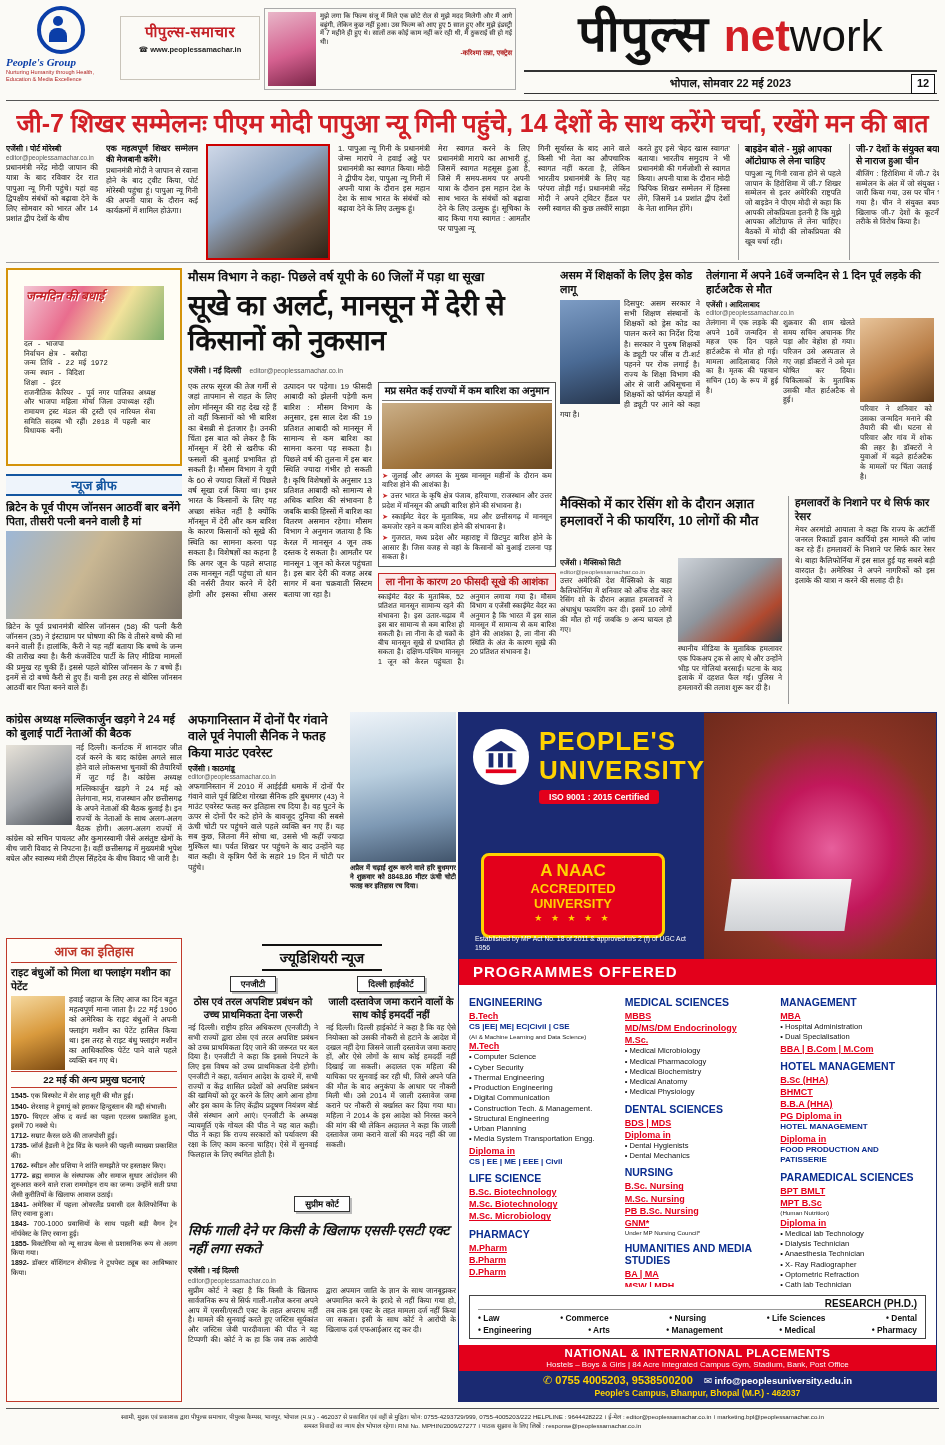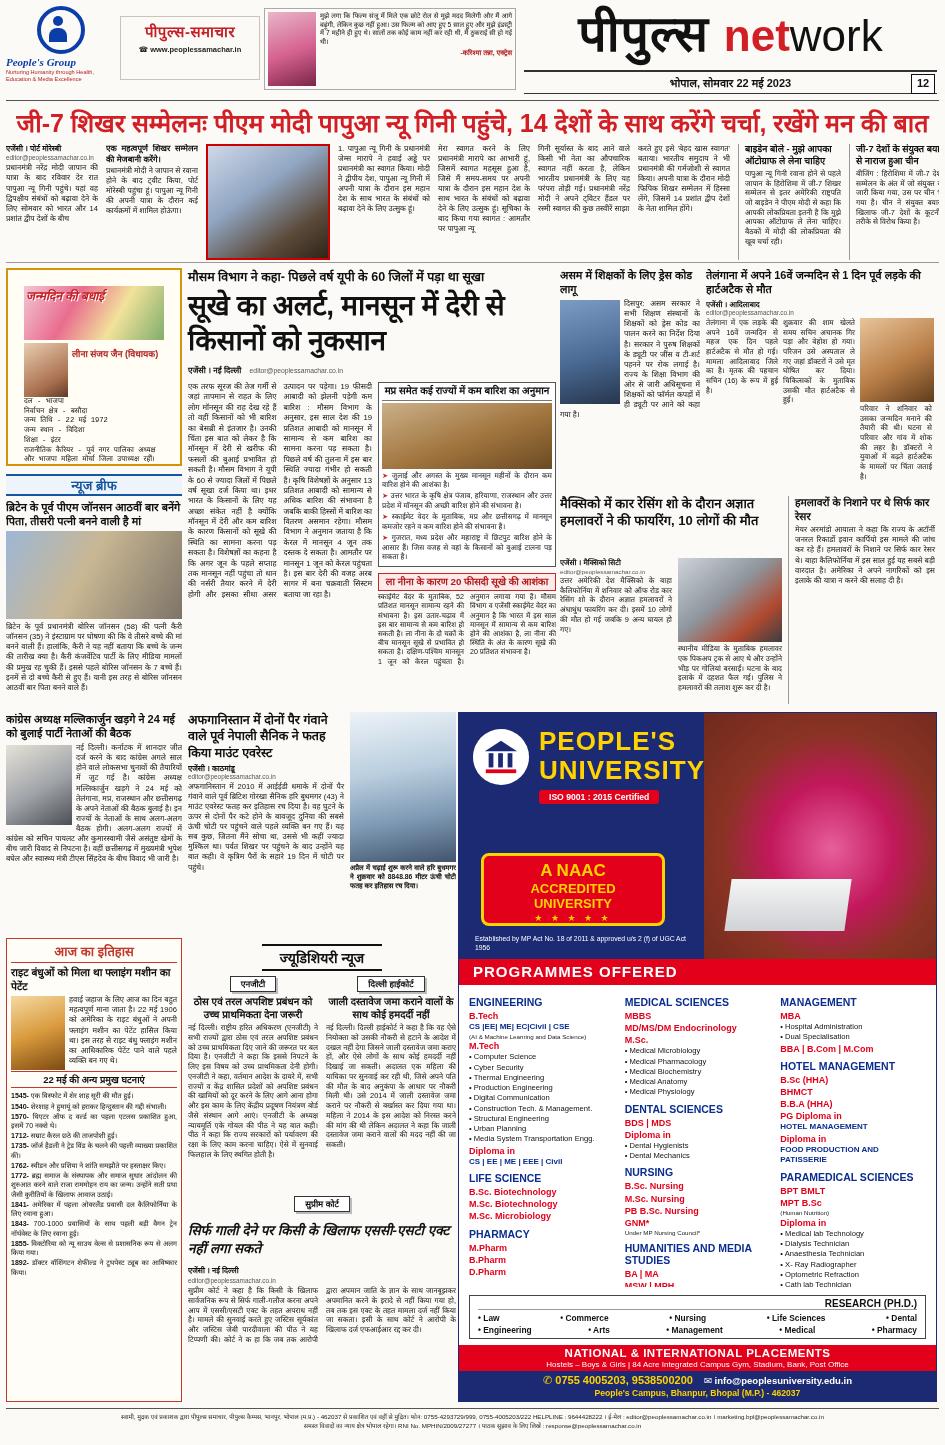--- a/index.html
+++ b/index.html
@@ -131,34 +131,34 @@
   .sc-bd{column-count:2;column-gap:8px;font-size:7.4px;line-height:1.32;text-align:justify;height:128px;overflow:hidden;}
   
   .ad{left:458px;top:712px;width:479px;height:690px;display:flex;flex-direction:column;border:1px solid #1b2a72;background:#fff;}
   .ad-top{position:relative;height:246px;background:#1b2a72;flex:none;overflow:hidden;}
   .ad-logo{position:absolute;left:14px;top:16px;width:56px;height:56px;border-radius:50%;background:#fff;
            display:flex;align-items:center;justify-content:center;}
   .ad-name{position:absolute;left:80px;top:14px;}
   .ad-name .n1{color:#ffd200;font-weight:900;font-size:26px;letter-spacing:1px;line-height:1.12;}
   .iso{display:inline-block;background:#e3001b;color:#fff;font-weight:bold;font-size:8.6px;padding:2px 10px;border-radius:3px;margin-top:5px;}
   .naac{position:absolute;left:22px;top:140px;width:170px;background:#e3001b;border:3px solid #ffd200;border-radius:8px;
-        text-align:center;color:#ffd200;padding:5px 4px 0;}
+        text-align:center;color:#ffd200;padding:5px 4px 12px;}
   .naac .l1{font-weight:900;font-size:17px;}
   .naac .l2{font-weight:900;font-size:13px;}
   .naac .st{color:#ffd200;font-size:9px;letter-spacing:3px;margin-top:2px;}
   .estab{position:absolute;left:16px;bottom:6px;width:220px;color:#fff;font-size:6.8px;line-height:1.3;}
   .ad-girl{position:absolute;right:0;top:0;width:232px;height:246px;
            background:radial-gradient(ellipse at 55% 55%,#e75f9c 0%,#c2185b 34%,#8a3324 60%,#6e2a1c 100%);}
   .ad-girl::after{content:"";position:absolute;left:24px;bottom:28px;width:120px;height:52px;background:linear-gradient(#f5f5f5,#cfd2d6);transform:skewX(-8deg);}
   .ad-bar{height:26px;background:#e3001b;color:#fff;font-weight:900;font-size:15px;letter-spacing:1px;
           line-height:26px;padding-left:14px;flex:none;}
   .ad-body{flex:1;display:flex;gap:10px;padding:6px 10px;overflow:hidden;}
   .ad-col{flex:1;overflow:hidden;}
   .ad-sec-title{color:#0a2d8f;font-weight:900;font-size:10.5px;margin:5px 0 2px;}
-  .ai-h{color:#e3001b;font-weight:bold;font-size:9px;line-height:1.35;}
+  .ai-h{color:#e3001b;font-weight:bold;font-size:9px;line-height:1.35;text-decoration:underline;}
   .ai-b{color:#0a2d8f;font-weight:bold;font-size:8px;line-height:1.3;}
   .ai-tiny{font-size:6.2px;color:#222;line-height:1.25;}
   .ai-bullet{font-size:7.6px;color:#111;line-height:1.35;}
   .ad-research{flex:none;border:1.2px solid #444;margin:2px 10px;padding:2px 8px;}
   .res-title{text-align:right;font-weight:900;font-size:10px;border-bottom:1px solid #999;margin-bottom:2px;}
   .res-row{display:flex;justify-content:space-between;font-size:8.4px;font-weight:bold;line-height:1.45;}
   .res-item::before{content:"• ";}
   .ad-place{flex:none;background:#e3001b;color:#fff;text-align:center;padding:2px 0;margin-top:4px;}
   .ad-place .p1{font-weight:900;font-size:11.5px;letter-spacing:.5px;}
   .ad-place .p2{font-size:8px;margin-top:1px;}
@@ -228,24 +228,20 @@
     <div class="side-c">
       <div class="hd">जी-7 देशों के संयुक्त बयान से नाराज हुआ चीन</div>
       <div class="bd">बीजिंग : हिरोशिमा में जी-7 देशों के सम्मेलन के अंत में जो संयुक्त बयान जारी किया गया, उस पर चीन भड़क गया है। चीन ने संयुक्त बयान के खिलाफ जी-7 देशों के कूटनीतिक तरीके से विरोध किया है।</div>
     </div>
   </div>
   <div class="abs rule2"></div>
 
   <div class="abs bday">
     <div class="bday-flowers">
       <div class="bday-ribbon">जन्मदिन की बधाई</div>
-    </div>
-    <div class="bday-row">
-      <div class="bday-photo"></div>
-      <div class="bday-name">लीना संजय जैन (विधायक)</div>
     </div>
     <div>
         <div class="bd-row">दल - भाजपा</div>
         <div class="bd-row">निर्वाचन क्षेत्र - बसौदा</div>
         <div class="bd-row">जन्म तिथि - 22 मई 1972</div>
         <div class="bd-row">जन्म स्थान - विदिशा</div>
         <div class="bd-row">शिक्षा - इंटर</div>
         <div class="bd-row">राजनीतिक कैरियर - पूर्व नगर पालिका अध्यक्ष और भाजपा महिला मोर्चा जिला उपाध्यक्ष रहीं। रामायण ट्रस्ट मंडल की ट्रस्टी एवं नारियल सेवा समिति सदस्य भी रहीं। 2018 में पहली बार विधायक बनीं।</div>
       </div>
 

